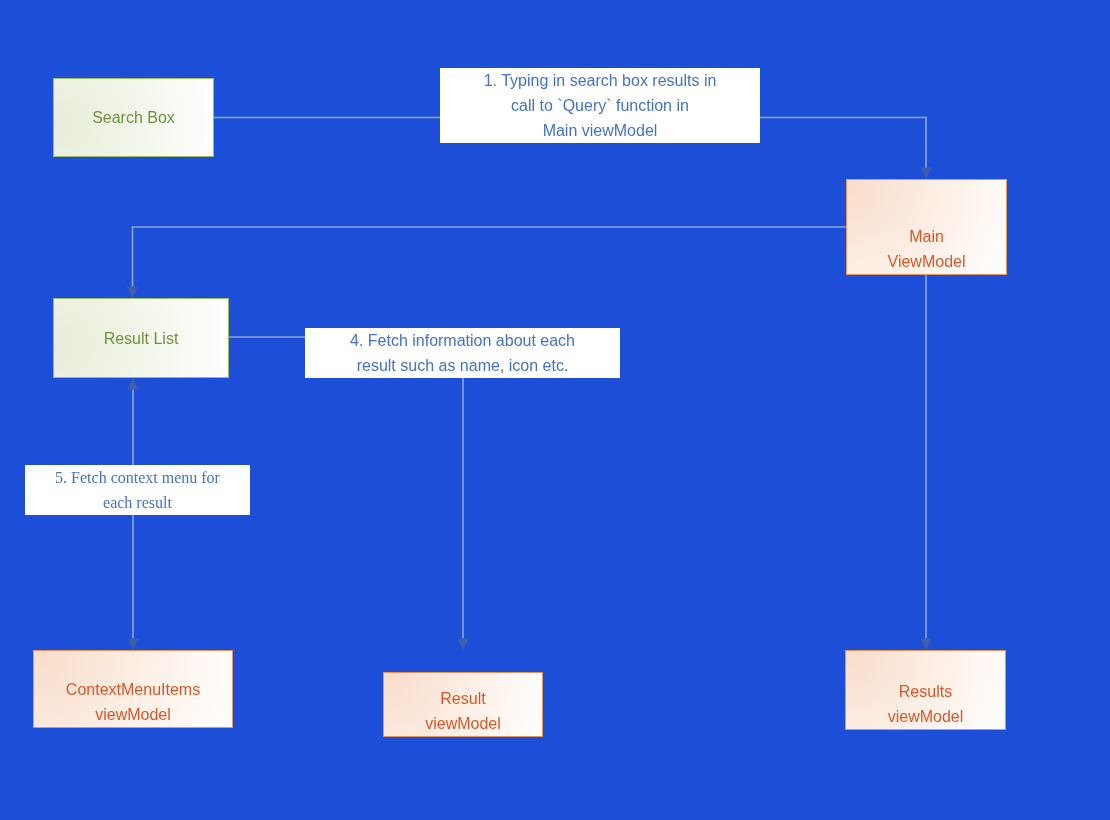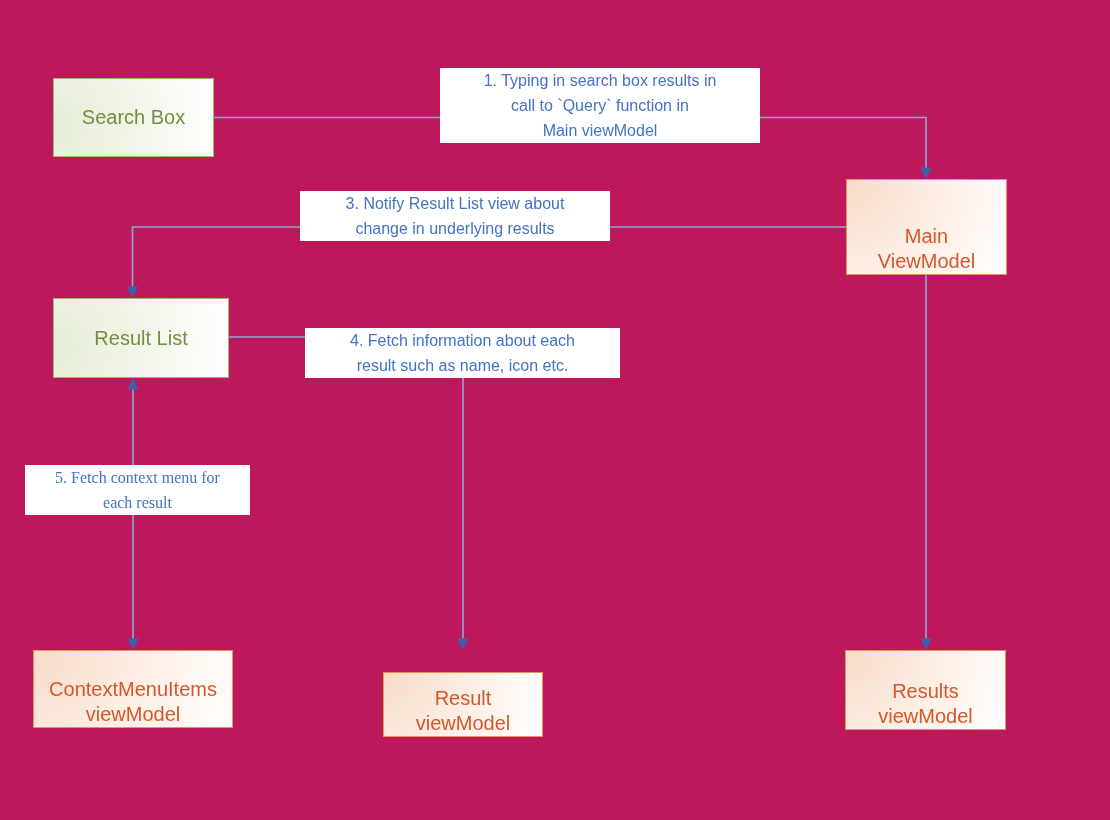--- a/index.html
+++ b/index.html
@@ -5,21 +5,21 @@
   html, body {
     margin: 0;
     padding: 0;
     background: #ffffff;
     font-family: "Liberation Sans", "DejaVu Sans", sans-serif;
   }
   .canvas {
     position: relative;
     width: 1110px;
     height: 820px;
-    background: #be185d;
+    background: #1d4ed8;
     overflow: hidden;
   }
   .connectors {
     position: absolute;
     left: 0; top: 0;
     width: 1110px;
     height: 820px;
   }
   .shaft {
     fill: none;
@@ -38,21 +38,21 @@
     line-height: 25px;
     text-align: center;
     white-space: pre-line;
   }
   .box {
     position: absolute;
     display: flex;
     align-items: center;
     justify-content: center;
     text-align: center;
-    font-size: 20px;
+    font-size: 16px;
     line-height: 25px;
     white-space: pre-line;
     box-sizing: border-box;
   }
   .box.green {
     border: 1.6px solid #9dbb60;
     color: #71913d;
     background: radial-gradient(circle at 0% 60%, #e7edd9 0%, #f1f5e8 45%, #ffffff 100%);
   }
   .box.orange {
@@ -106,22 +106,20 @@
     <g>
       <polyline class="shaft" points="133,389.5 133,638.5"></polyline>
       <polygon class="head" points="127.5,389.5 138.5,389.5 133,378"></polygon>
       <polygon class="head" points="127.5,638.5 138.5,638.5 133,650"></polygon>
     </g>
   </svg>
 
   <div class="note" id="note-1">1. Typing in search box results in
 call to `Query` function in
 Main viewModel</div>
-  <div class="note" id="note-3">3. Notify Result List view about
-change in underlying results</div>
   <div class="note" id="note-4">4. Fetch information about each
 result such as name, icon etc.</div>
   <div class="note" id="note-5">5. Fetch context menu for
 each result</div>
 
   <div class="box green" id="box-search">
     <span>Search Box</span>
   </div>
   <div class="box orange" id="box-main">
     <span>Main

